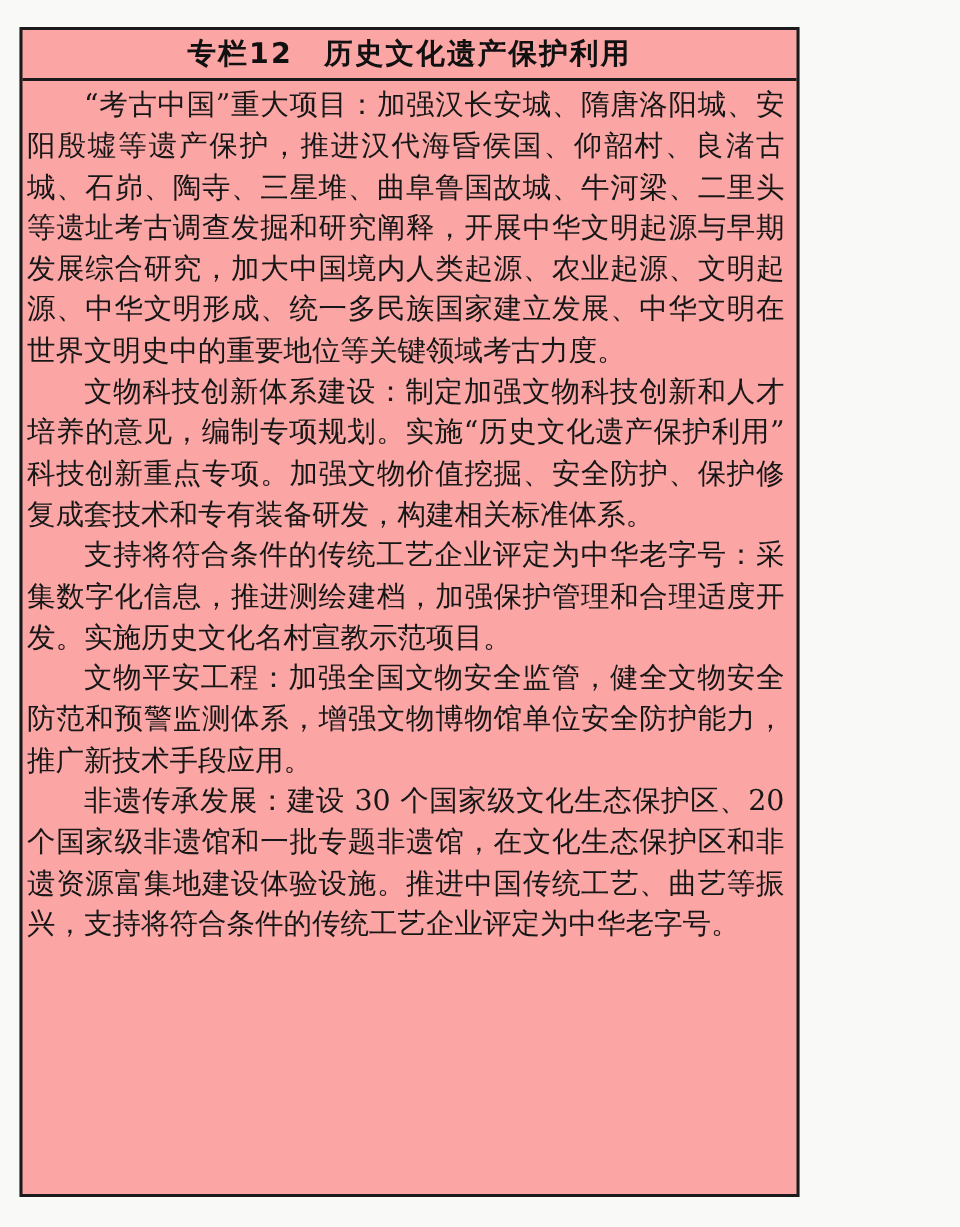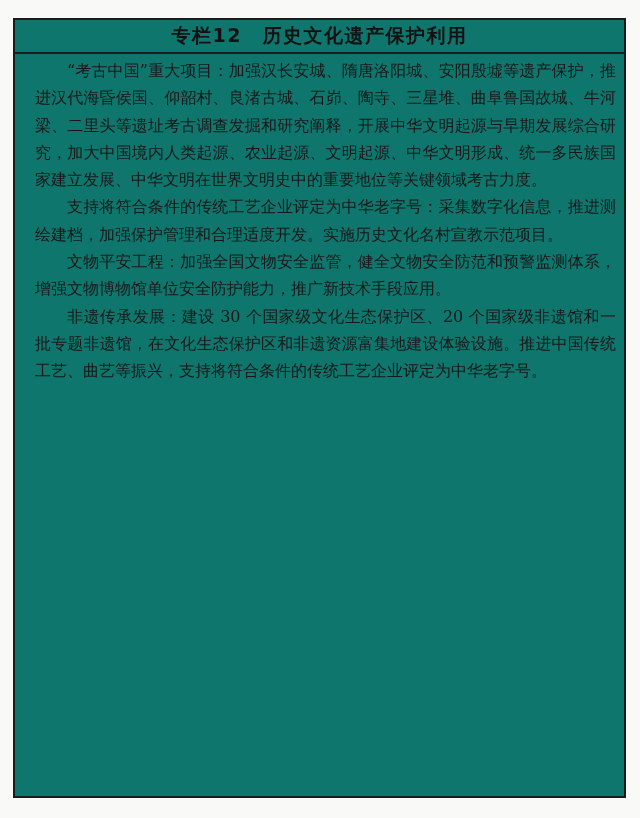--- a/index.html
+++ b/index.html
@@ -12,25 +12,25 @@
     background: #f9f9f7;
     font-family: "DejaVu Serif", "Liberation Serif", serif;
     color: #171717;
     overflow: hidden;
     position: relative;
   }
   .panel {
     position: absolute;
     left: 13px;
     top: 18px;
-    width: 613px;
+    width: 520px;
     height: 780px;
     box-sizing: border-box;
     border: 2px solid #1b1b1b;
-    background: #0f766e;
+    background: #fca5a5;
   }
   .panel-header {
     height: 34px;
     box-sizing: border-box;
     border-bottom: 2px solid #1b1b1b;
     display: flex;
     align-items: center;
     justify-content: center;
   }
   .panel-title {
@@ -38,40 +38,41 @@
     font-family: "DejaVu Sans", "Liberation Sans", sans-serif;
     font-weight: bold;
     font-size: 19px;
     letter-spacing: 1.5px;
     color: #111111;
     white-space: nowrap;
   }
   .panel-body {
     box-sizing: border-box;
     height: 742px;
-    padding: 3px 8px 0 20px;
+    padding: 3px 8px 0 3px;
     overflow: hidden;
-    font-size: 16px;
+    font-size: 19px;
     line-height: 27.3px;
     text-align: justify;
     text-justify: inter-ideograph;
     letter-spacing: 0;
   }
   .para {
     margin: 0;
     text-indent: 2em;
     word-break: break-all;
   }
 </style>
 </head>
 <body>
 
 <div class="panel">
   <div class="panel-header">
     <h1 class="panel-title">专栏12　历史文化遗产保护利用</h1>
   </div>
   <div class="panel-body">
     <p class="para">“考古中国”重大项目：加强汉长安城、隋唐洛阳城、安阳殷墟等遗产保护，推进汉代海昏侯国、仰韶村、良渚古城、石峁、陶寺、三星堆、曲阜鲁国故城、牛河梁、二里头等遗址考古调查发掘和研究阐释，开展中华文明起源与早期发展综合研究，加大中国境内人类起源、农业起源、文明起源、中华文明形成、统一多民族国家建立发展、中华文明在世界文明史中的重要地位等关键领域考古力度。</p>
+    <p class="para">文物科技创新体系建设：制定加强文物科技创新和人才培养的意见，编制专项规划。实施“历史文化遗产保护利用”科技创新重点专项。加强文物价值挖掘、安全防护、保护修复成套技术和专有装备研发，构建相关标准体系。</p>
     <p class="para">支持将符合条件的传统工艺企业评定为中华老字号：采集数字化信息，推进测绘建档，加强保护管理和合理适度开发。实施历史文化名村宣教示范项目。</p>
     <p class="para">文物平安工程：加强全国文物安全监管，健全文物安全防范和预警监测体系，增强文物博物馆单位安全防护能力，推广新技术手段应用。</p>
     <p class="para">非遗传承发展：建设 30 个国家级文化生态保护区、20 个国家级非遗馆和一批专题非遗馆，在文化生态保护区和非遗资源富集地建设体验设施。推进中国传统工艺、曲艺等振兴，支持将符合条件的传统工艺企业评定为中华老字号。</p>
   </div>
 </div>
 
 </body></html>

